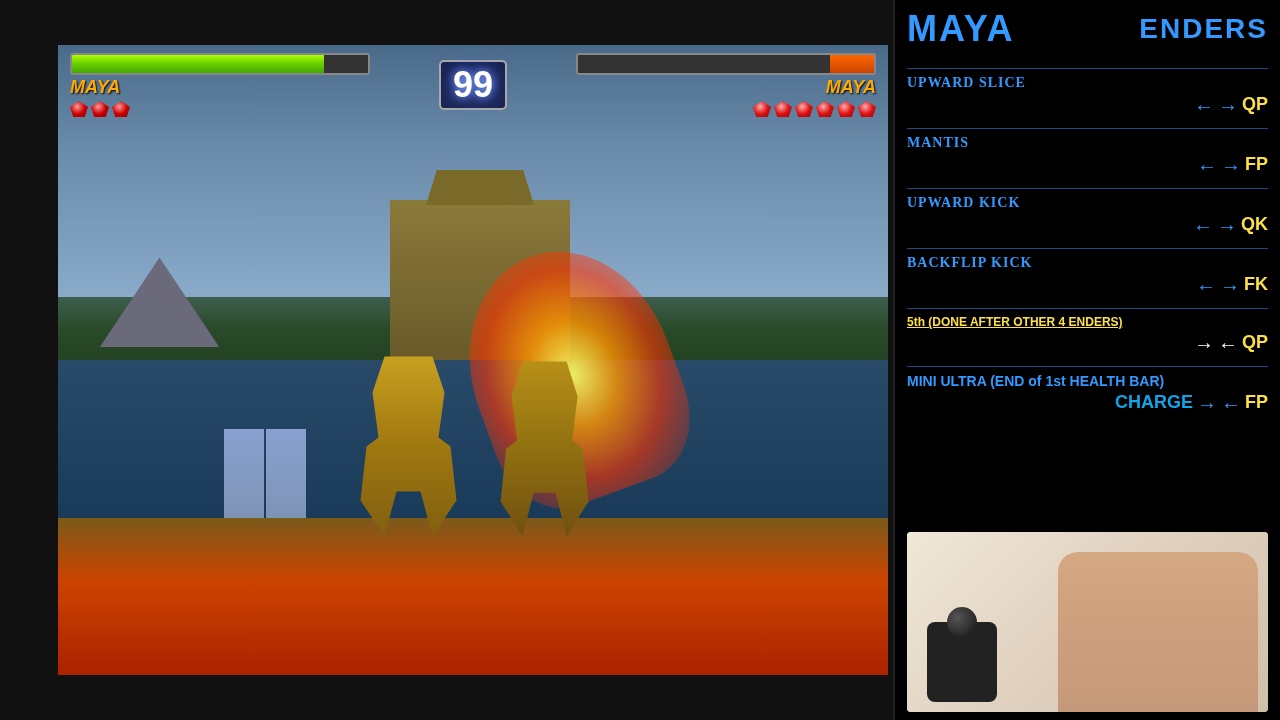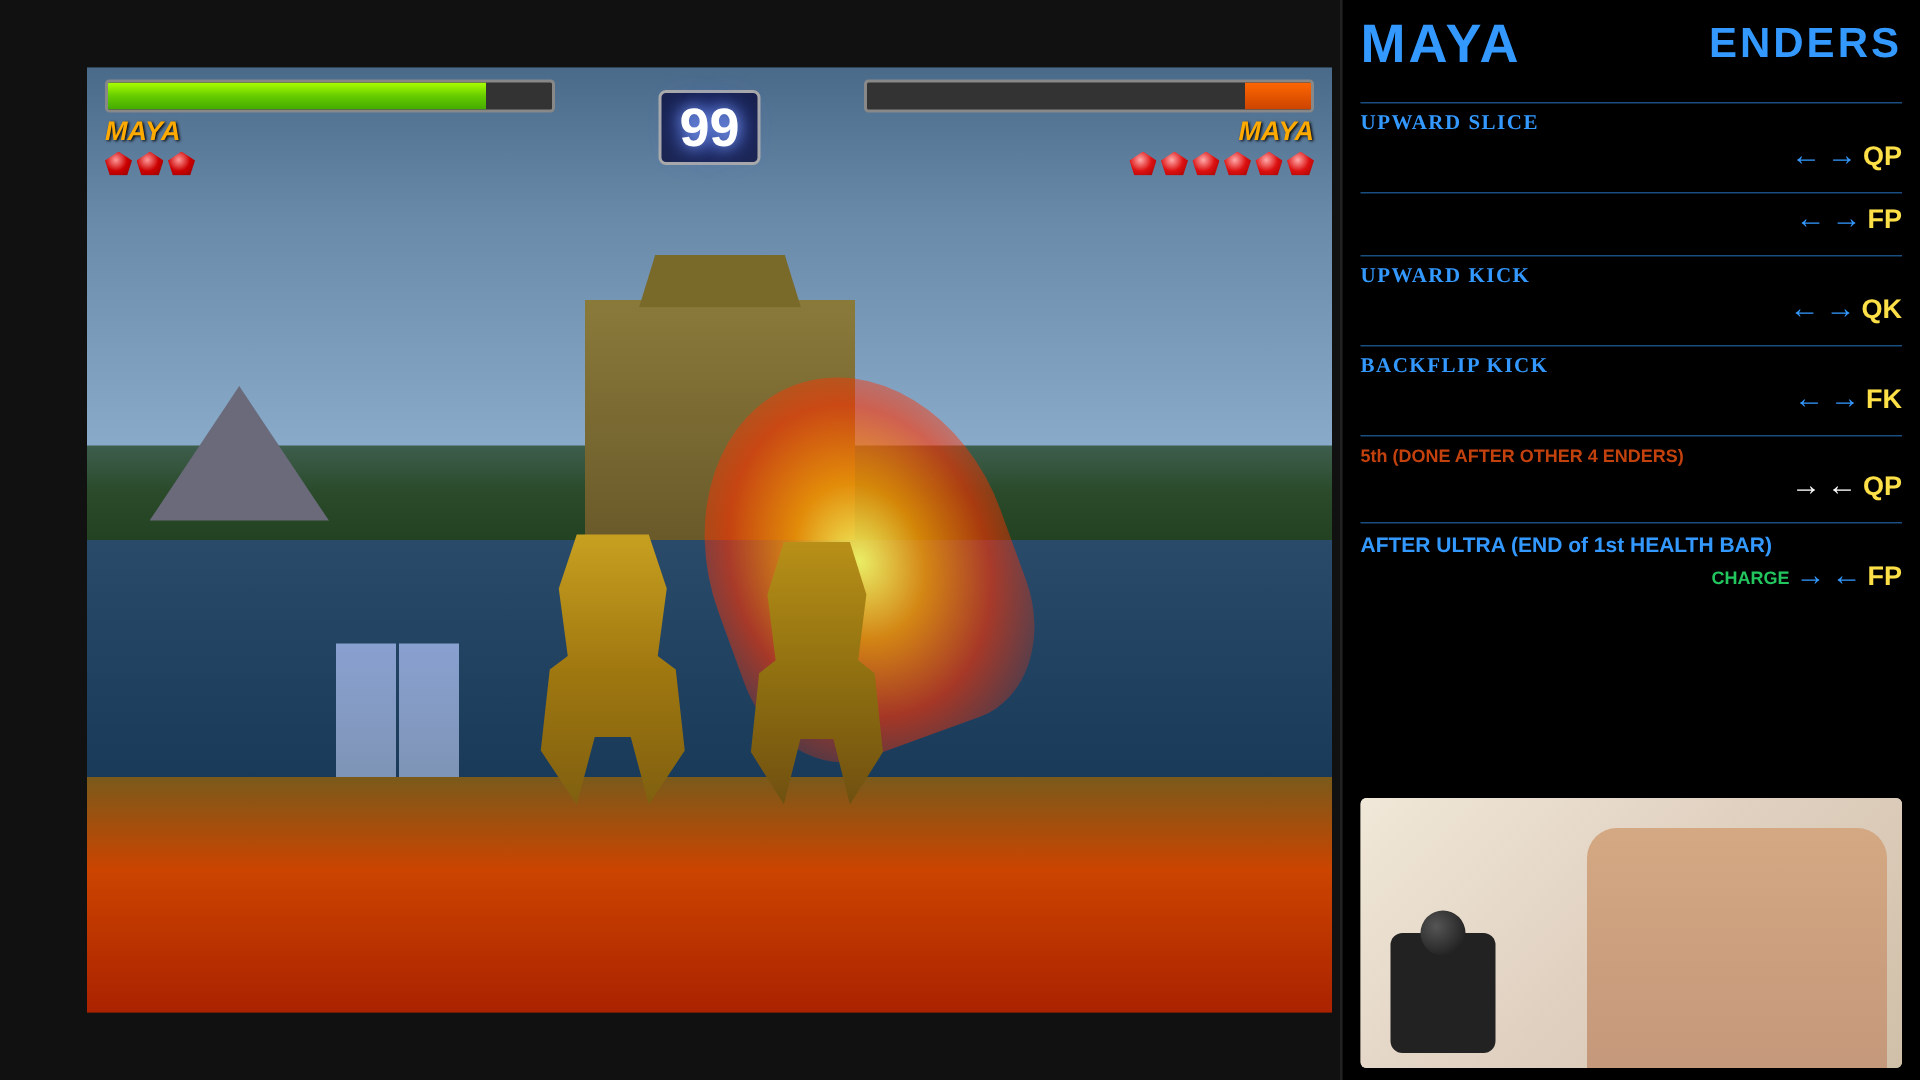--- a/index.html
+++ b/index.html
@@ -304,29 +304,30 @@
     .btn-label {
       font-size: 18px;
       font-weight: 900;
       color: #fde047;
       font-family: Arial Black, sans-serif;
     }
 
     .move-note {
       font-size: 12px;
       font-weight: bold;
-      color: #c2410c;
+      color: #fde047;
       font-family: Arial, sans-serif;
       margin-bottom: 2px;
+      text-decoration: underline;
     }
 
     .charge-label {
-      font-size: 12px;
+      font-size: 18px;
       font-weight: 900;
-      color: #22c55e;
+      color: #0ea5e9;
       font-family: Arial Black, sans-serif;
     }
 
     .mini-ultra-title {
       font-size: 14px;
       font-weight: 900;
       color: #3399ff;
       font-family: Arial Black, sans-serif;
       margin-bottom: 2px;
     }
@@ -474,20 +475,21 @@
     <div class="move-input">
       <span class="arrow">←</span>
       <span class="arrow">→</span>
       <span class="btn-label">QP</span>
     </div>
   </div>
 
   <hr class="divider">
 
   <div class="move-section">
+    <div class="move-name">MANTIS</div>
     <div class="move-input">
       <span class="arrow">←</span>
       <span class="arrow">→</span>
       <span class="btn-label">FP</span>
     </div>
   </div>
 
   <hr class="divider">
 
   <div class="move-section">
@@ -517,21 +519,21 @@
     <div class="move-input">
       <span class="arrow white">→</span>
       <span class="arrow white">←</span>
       <span class="btn-label">QP</span>
     </div>
   </div>
 
   <hr class="divider">
 
   <div class="move-section">
-    <div class="mini-ultra-title">AFTER ULTRA (END of 1st HEALTH BAR)</div>
+    <div class="mini-ultra-title">MINI ULTRA (END of 1st HEALTH BAR)</div>
     <div class="move-input">
       <span class="charge-label">CHARGE</span>
       <span class="arrow">→</span>
       <span class="arrow">←</span>
       <span class="btn-label">FP</span>
     </div>
   </div>
 
   <div id="camera-view">
     <div class="cam-bg"></div>

